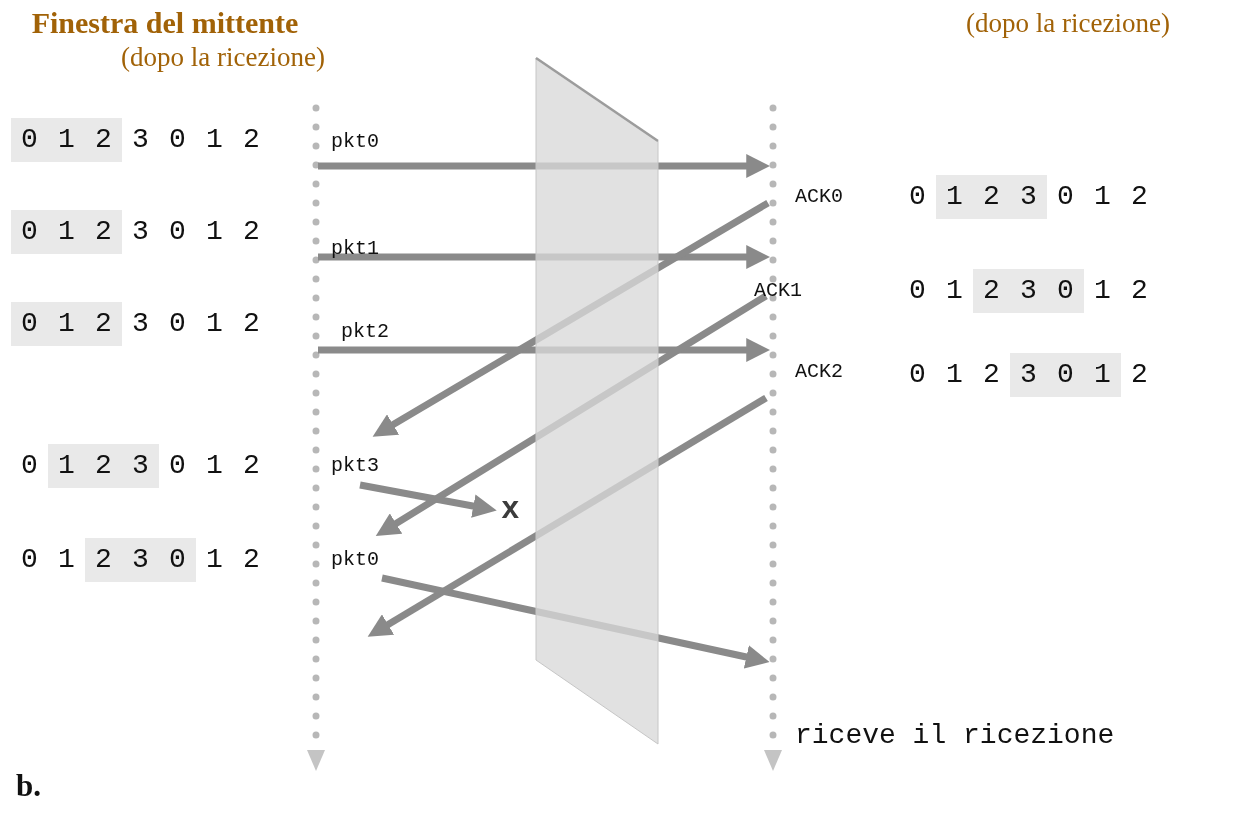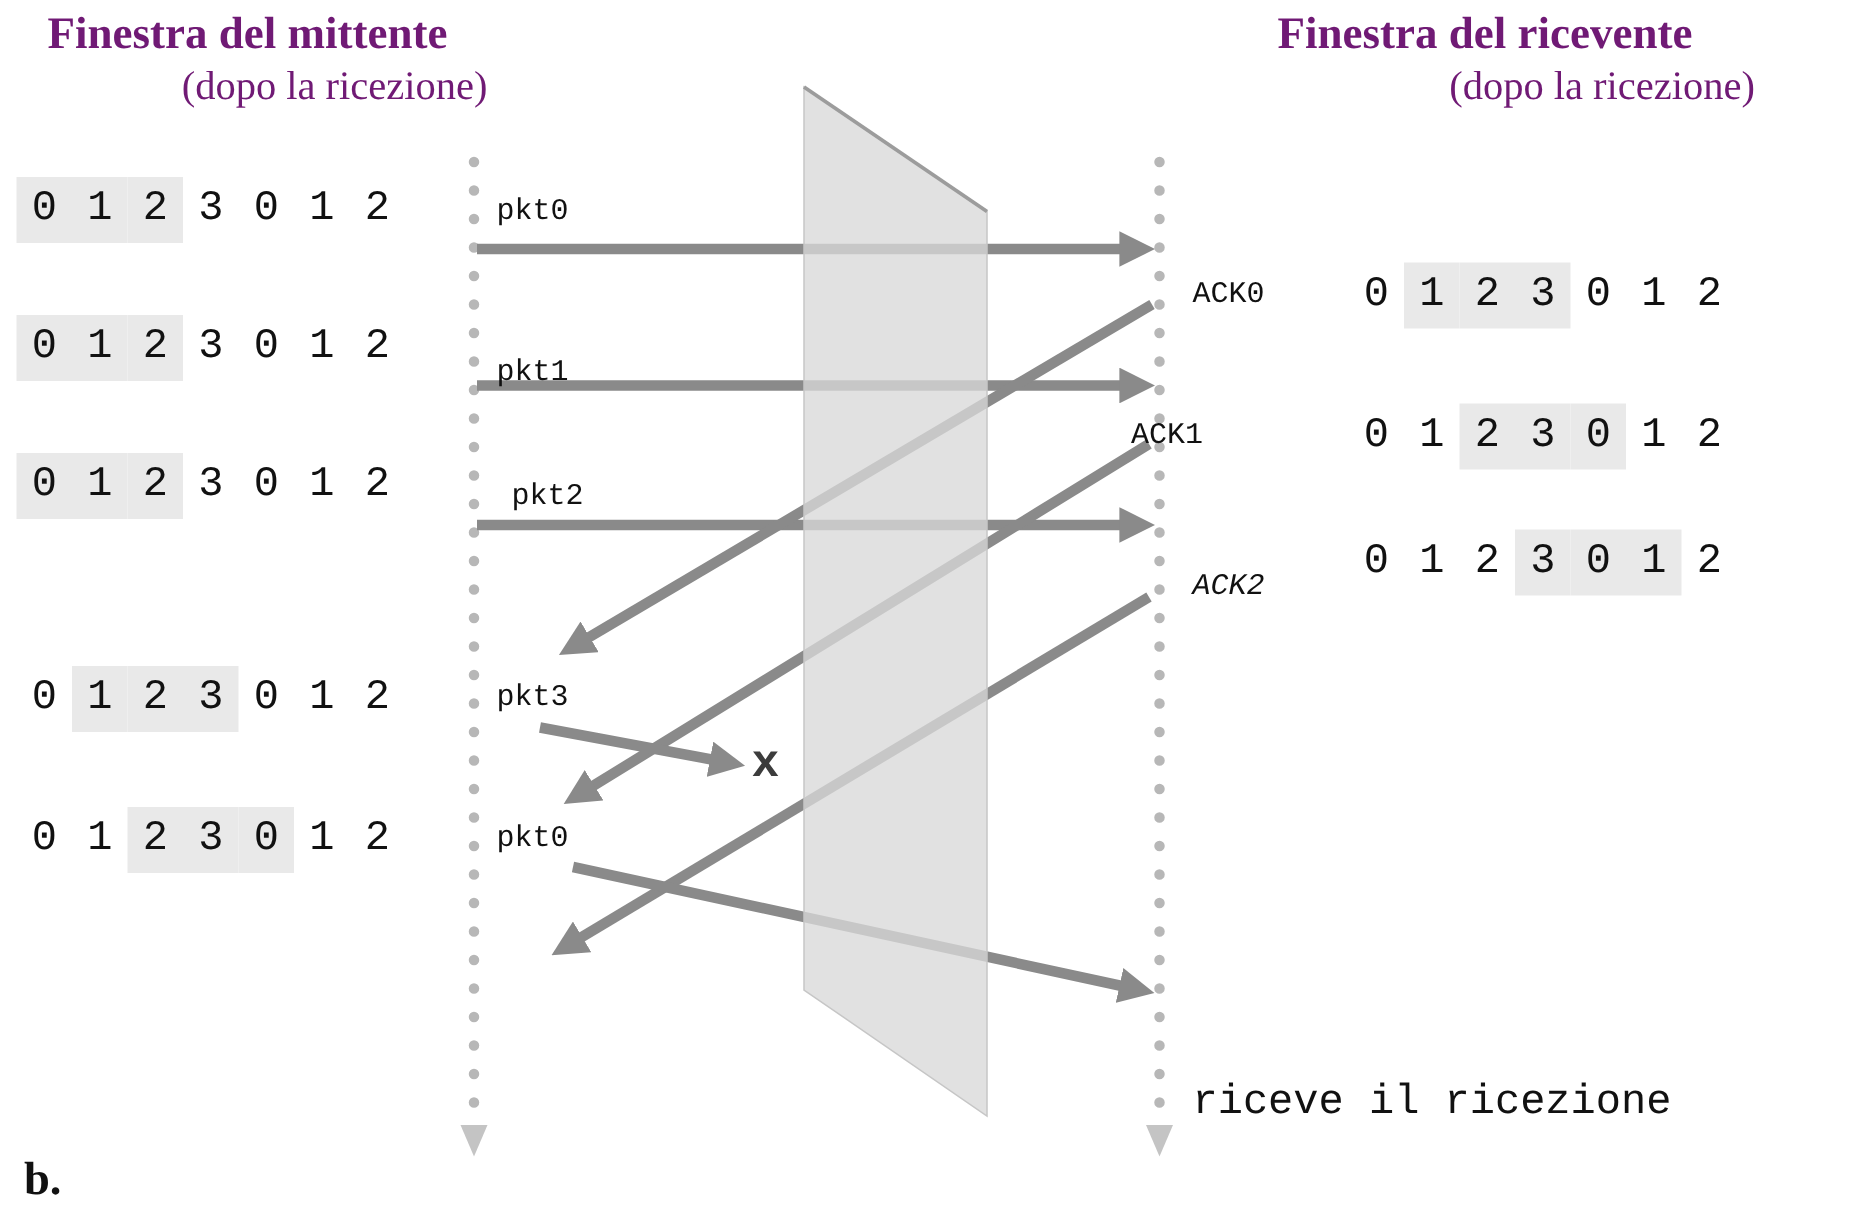--- a/index.html
+++ b/index.html
@@ -2,21 +2,21 @@
 <html><head>
 <meta charset="utf-8">
 <style>
   html,body{margin:0;padding:0;background:#ffffff;}
   #stage{
     position:relative; width:1246px; height:813px; background:#ffffff;
     overflow:hidden; font-family:"Liberation Sans", sans-serif;
   }
   #gfx{position:absolute; left:0; top:0;}
   .titleblock{
-    position:absolute; text-align:center; color:#701a75;
+    position:absolute; text-align:center; color:#a16207;
     font-family:"Liberation Serif", serif; line-height:34px;
   }
   .titleblock .t{font-size:30px; font-weight:bold;}
   .titleblock .s{font-size:27px;text-align:right;}
   .seqrow{position:absolute; display:flex; height:44px;}
   .digit{
     width:37px; height:44px; line-height:44px; text-align:center;
     font-family:"Liberation Mono", monospace; font-size:28px; color:#111;
   }
   .digit.hl{background:#e9e9e9;}
@@ -68,21 +68,20 @@
 
     <polygon points="307,750 325,750 316,771" fill="#c4c4c4"></polygon>
     <polygon points="764,750 782,750 773,771" fill="#c4c4c4"></polygon>
   </svg>
 
   <div class="titleblock" style="left:5px; top:6px; width:320px;">
     <div class="t">Finestra del mittente</div>
     <div class="s">(dopo la ricezione)</div>
   </div>
   <div class="titleblock" style="left:810px; top:6px; width:360px;">
-    <div class="t">Finestra del ricevente</div>
     <div class="s">(dopo la ricezione)</div>
   </div>
 
   <div class="seqrow" style="left:11px; top:118px;">
       <span class="digit hl">0</span>
       <span class="digit hl">1</span>
       <span class="digit hl">2</span>
       <span class="digit">3</span>
       <span class="digit">0</span>
       <span class="digit">1</span>
@@ -128,21 +127,21 @@
   <span class="mono" style="left:331px; top:120px;">pkt0</span>
   <span class="mono" style="left:331px; top:227px;">pkt1</span>
   <span class="mono" style="left:331px; top:310px;margin-left:10px;">pkt2</span>
   <span class="mono" style="left:331px; top:444px;">pkt3</span>
   <span class="mono" style="left:331px; top:538px;">pkt0</span>
 
   <span class="xmark" style="left:501px; top:492px;">x</span>
 
   <span class="mono" style="left:795px; top:175px;">ACK0</span>
   <span class="mono" style="left:754px; top:269px;">ACK1</span>
-  <span class="mono" style="left:795px; top:370px;font-style:italic;">ACK2</span>
+  <span class="mono" style="left:795px; top:350px;">ACK2</span>
 
   <div class="seqrow" style="left:899px; top:175px;">
       <span class="digit">0</span>
       <span class="digit hl">1</span>
       <span class="digit hl">2</span>
       <span class="digit hl">3</span>
       <span class="digit">0</span>
       <span class="digit">1</span>
       <span class="digit">2</span>
     </div>

